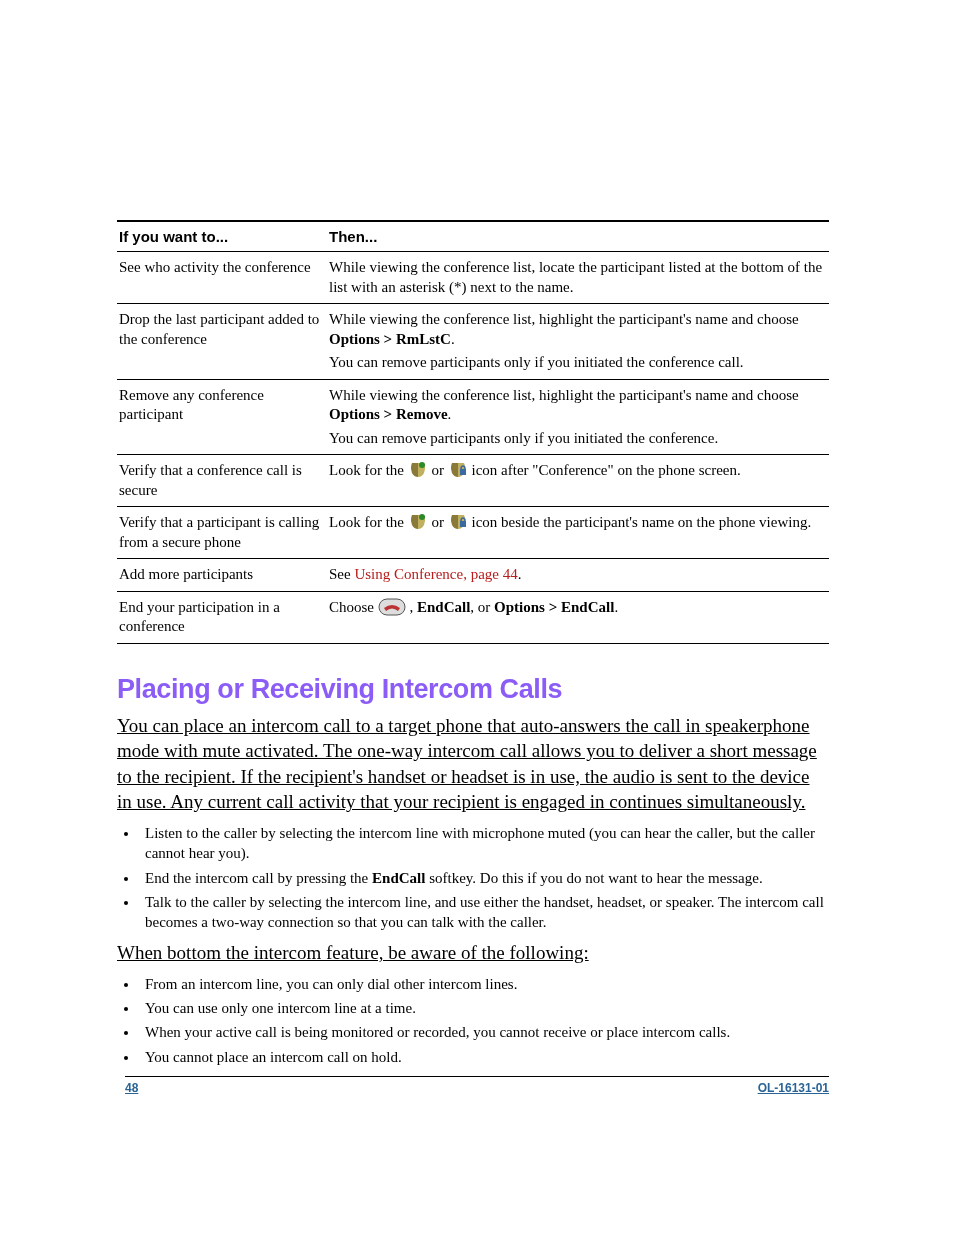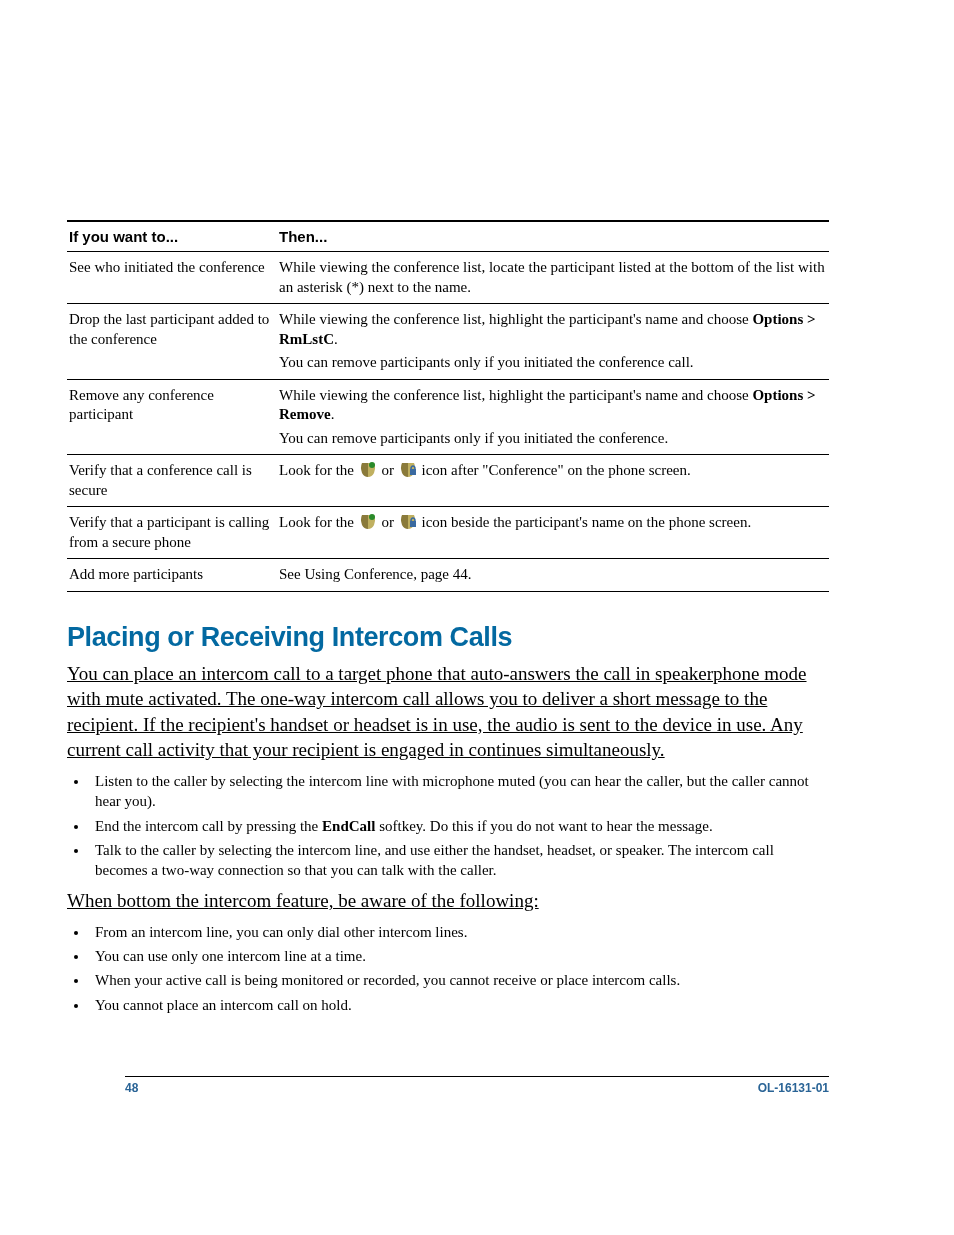--- a/index.html
+++ b/index.html
@@ -7,21 +7,21 @@
     padding: 0;
     background: #fff;
     font-family: "Times New Roman", Times, serif;
     color: #000;
   }
   .page {
     width: 954px;
     height: 1235px;
     position: relative;
     box-sizing: border-box;
-    padding: 220px 125px 0 67px;
+    padding: 220px 125px 0 117px;
   }
   table {
     border-collapse: collapse;
     width: 100%;
     table-layout: fixed;
   }
   th {
     font-family: Arial, Helvetica, sans-serif;
     font-weight: bold;
     font-size: 15px;
@@ -37,25 +37,25 @@
   }
   .thead-row th {
     border-top: 2px solid #000;
     border-bottom: 1px solid #000;
   }
   .body-row td {
     border-bottom: 1px solid #000;
   }
   .subpara { margin-top: 4px; }
   .bold { font-weight: bold; }
-  .link { color: #000000; }
+  .link { color: #b91c1c; }
   .heading {
     font-family: Arial, Helvetica, sans-serif;
     font-weight: bold;
-    color: #0369a1;
+    color: #8b5cf6;
     font-size: 27px;
     margin-top: 30px;
     margin-bottom: 6px;
     letter-spacing: -0.4px;
   }
   p.body {
     font-size: 19px;
     line-height: 1.35;
     margin: 8px 0 8px 0;
     text-decoration: underline;
@@ -76,20 +76,21 @@
     left: 125px;
     right: 125px;
     border-top: 1px solid #000;
     padding-top: 4px;
     font-family: Arial, Helvetica, sans-serif;
     font-weight: bold;
     font-size: 12px;
     color: #2a6496;
     display: flex;
     justify-content: space-between;
+    text-decoration: underline;
   }
   svg.icon { vertical-align: -4px; }
 </style>
 </head>
 <body>
 
 <div class="page">
 
   <table>
     <colgroup>
@@ -97,21 +98,21 @@
         <col>
       </colgroup>
     <thead>
       <tr class="thead-row">
         <th>If you want to...</th>
         <th>Then...</th>
       </tr>
     </thead>
     <tbody>
       <tr class="body-row">
-        <td>See who initiated the conference</td>
+        <td>See who activity the conference</td>
         <td>While viewing the conference list, locate the participant listed at the bottom of the list with an asterisk (*) next to the name.</td>
       </tr>
       <tr class="body-row">
         <td>Drop the last participant added to the conference</td>
         <td>
           <div><span>While viewing the conference list, highlight the participant's name and choose </span><span class="bold">Options &gt; RmLstC</span><span>.</span></div>
           <div class="subpara">You can remove participants only if you initiated the conference call.</div>
         </td>
       </tr>
       <tr class="body-row">
@@ -149,27 +150,38 @@
               <path d="M10 2 L16 2 Q18 6 16 12 Q14 16 10 16 Z" fill="#c0b060"></path>
               <circle cx="14" cy="4" r="3" fill="#2a8a2a"></circle>
             </svg>
           <span> or </span>
           <svg class="icon" width="20" height="18">
               <path d="M4 2 Q2 6 4 12 Q6 16 10 16 L10 2 Z" fill="#8a7a3a"></path>
               <path d="M10 2 L16 2 Q18 6 16 12 Q14 16 10 16 Z" fill="#c0b060"></path>
               <rect x="12" y="8" width="6" height="6" fill="#3a6aa0"></rect>
               <path d="M13 8 Q13 5 15 5 Q17 5 17 8" fill="none" stroke="#3a6aa0" stroke-width="1.5"></path>
             </svg>
-          <span> icon beside the participant's name on the phone screen.</span>
+          <span> icon beside the participant's name on the phone viewing.</span>
         </td>
       </tr>
       <tr class="body-row">
         <td>Add more participants</td>
         <td>
           <span>See </span><span class="link">Using Conference, page 44</span><span>.</span>
+        </td>
+      </tr>
+      <tr class="body-row">
+        <td>End your participation in a conference</td>
+        <td>
+          <span>Choose </span>
+          <svg class="icon" width="28" height="18">
+              <rect x="1" y="1" width="26" height="16" rx="8" fill="#ddd" stroke="#555"></rect>
+              <path d="M6 10 Q14 4 22 10 L20 13 Q14 8 8 13 Z" fill="#b33"></path>
+            </svg>
+          <span>, </span><span class="bold">EndCall</span><span>, or </span><span class="bold">Options &gt; EndCall</span><span>.</span>
         </td>
       </tr>
     </tbody>
   </table>
 
   <div class="heading">Placing or Receiving Intercom Calls</div>
 
   <p class="body">You can place an intercom call to a target phone that auto-answers the call in speakerphone mode with mute activated. The one-way intercom call allows you to deliver a short message to the recipient. If the recipient's handset or headset is in use, the audio is sent to the device in use. Any current call activity that your recipient is engaged in continues simultaneously.</p>
 
   <ul class="bullets">

